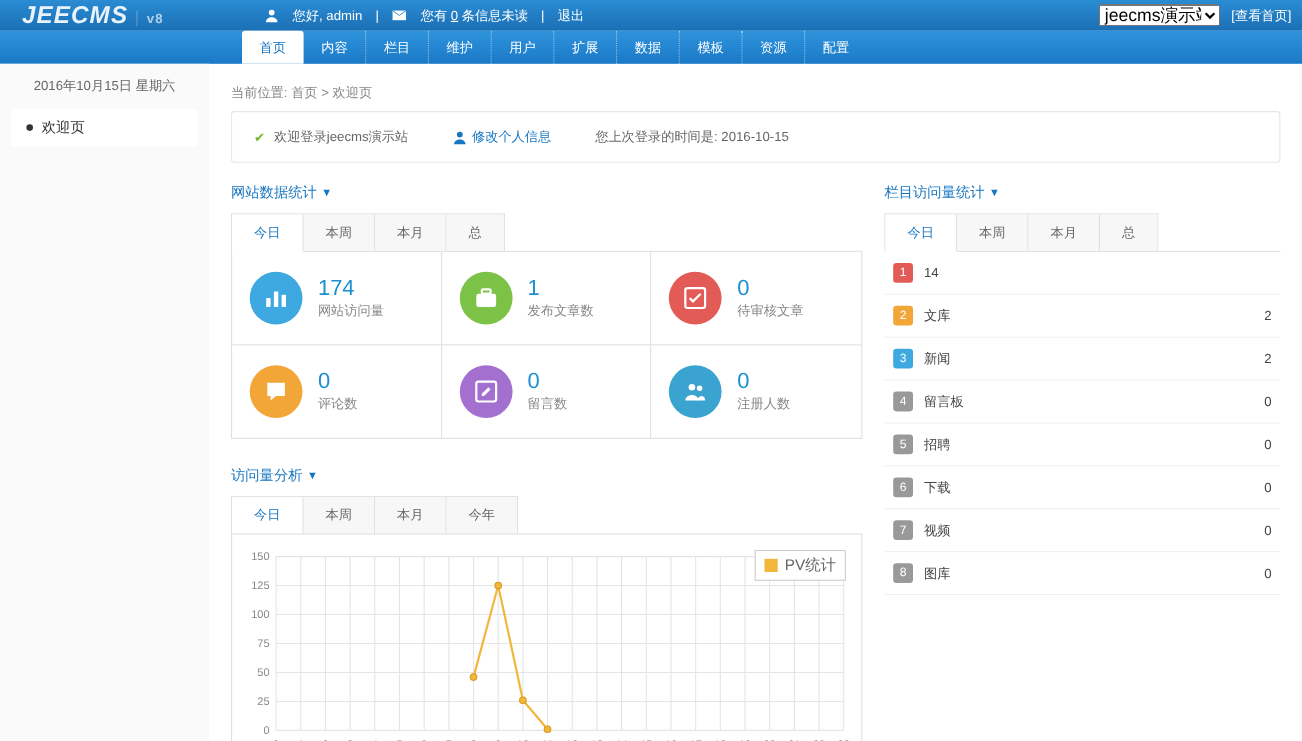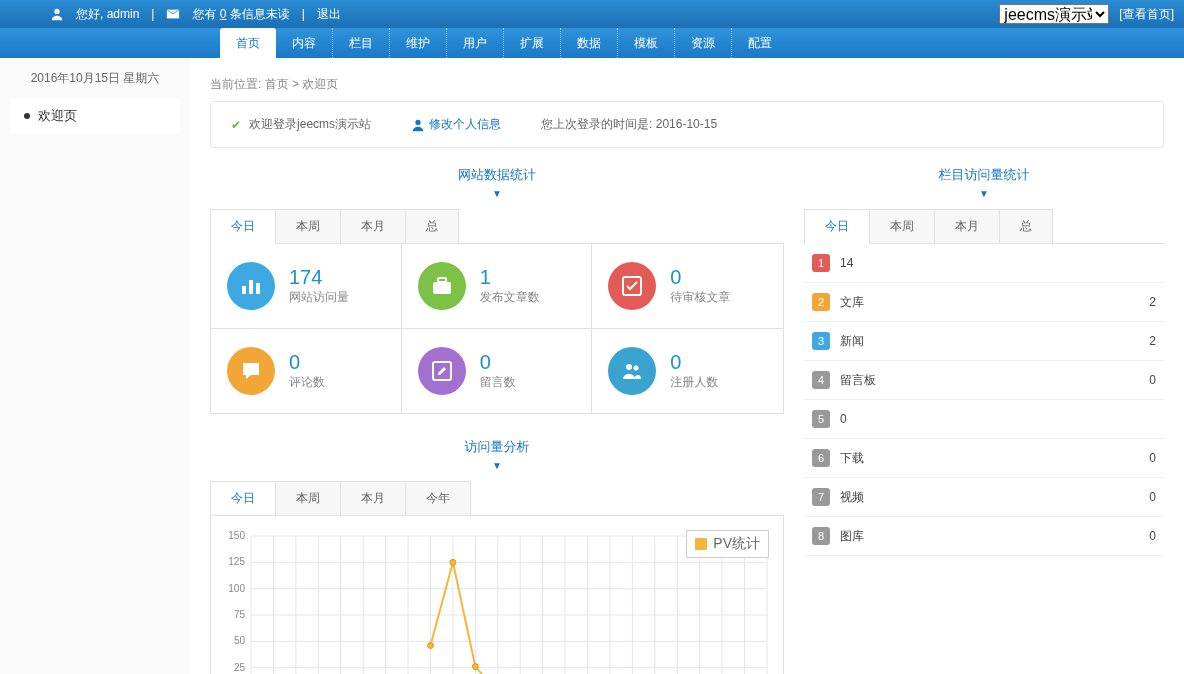--- a/index.html
+++ b/index.html
@@ -44,21 +44,21 @@
 .infobar .last { color: #666; }
 .infobar .mem { margin-left: auto; color: #666; display: flex; gap: 14px; }
 .mem .v1 { color: #1a8fd1; }
 .mem .v2 { color: #3aa55a; }
 
 
 .cols { display: flex; gap: 20px; }
 .colL { flex: 1; min-width: 0; }
 .colR { width: 360px; }
 
-.sect-title { color: #1776c0; font-size: 13px; margin-bottom: 10px; display: flex; align-items: center; gap: 4px; flex-direction: column; }
+.sect-title { color: #1776c0; font-size: 13px; margin-bottom: 10px; display: flex; align-items: center; gap: 4px; }
 .sect-title .dd { font-size: 10px; color: #1776c0; }
 
 
 .tabs { display: flex; border: 1px solid #e0e0e0; border-bottom: none; width: fit-content; }
 .tabs a { padding: 8px 20px; border-right: 1px solid #e0e0e0; color: #666; background: #f7f7f7; text-align: center; }
 .tabs a:last-child { border-right: none; }
 .tabs a.active { color: #1776c0; background: #fff; border-bottom: 1px solid #fff; margin-bottom: -1px; position: relative; }
 
 
 .stat-grid { display: grid; grid-template-columns: repeat(3, 1fr); border: 1px solid #e0e0e0; }
@@ -92,20 +92,23 @@
 svg.chart { width: 100%; height: 190px; display: block; }
 .grid line { stroke: #e5e5e5; stroke-width: 1; }
 .axis text { fill: #888; font-size: 10px; }
 .series { fill: none; stroke: #f2b63c; stroke-width: 2; }
 .pt { fill: #f2b63c; stroke: #d99a1f; }
 </style>
 </head>
 <body>
 
 <div class="topbar">
+  <div class="logo">
+    <span>JEECMS</span><span class="ver">v8</span>
+  </div>
   <div class="top-left">
     <span class="ico">
         <svg viewBox="0 0 16 16">
           <circle cx="8" cy="5" r="3" fill="#fff"></circle>
           <path d="M2 15c0-3 3-5 6-5s6 2 6 5" fill="#fff"></path>
         </svg>
       </span>
     <span><span>您好, </span><a>admin</a></span>
     <span class="sep">|</span>
     <span class="ico">
@@ -373,20 +376,21 @@
               <span class="name">新闻</span>
               <span class="cnt">2</span>
             </div>
             <div class="rank-row">
               <span class="n">4</span>
               <span class="name">留言板</span>
               <span class="cnt">0</span>
             </div>
             <div class="rank-row">
               <span class="n">5</span>
+              <span class="name">招聘</span>
               <span class="cnt">0</span>
             </div>
             <div class="rank-row">
               <span class="n">6</span>
               <span class="name">下载</span>
               <span class="cnt">0</span>
             </div>
             <div class="rank-row">
               <span class="n">7</span>
               <span class="name">视频</span>

